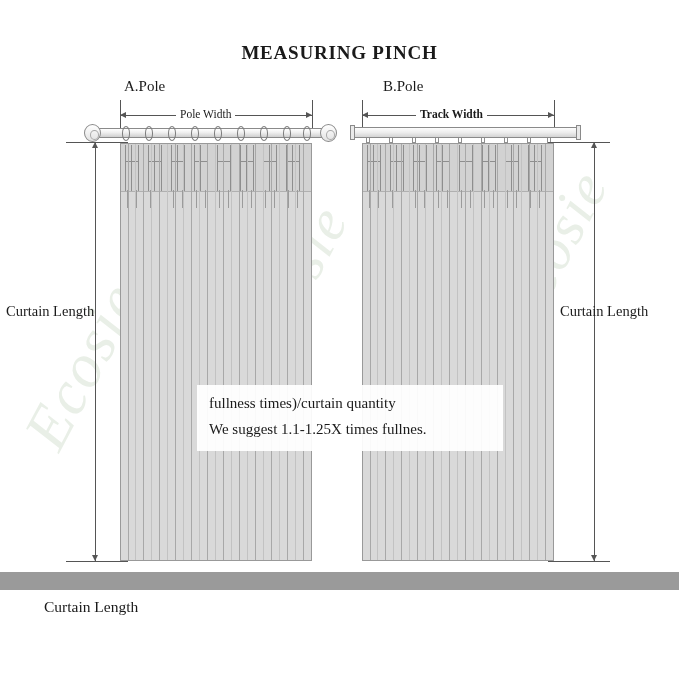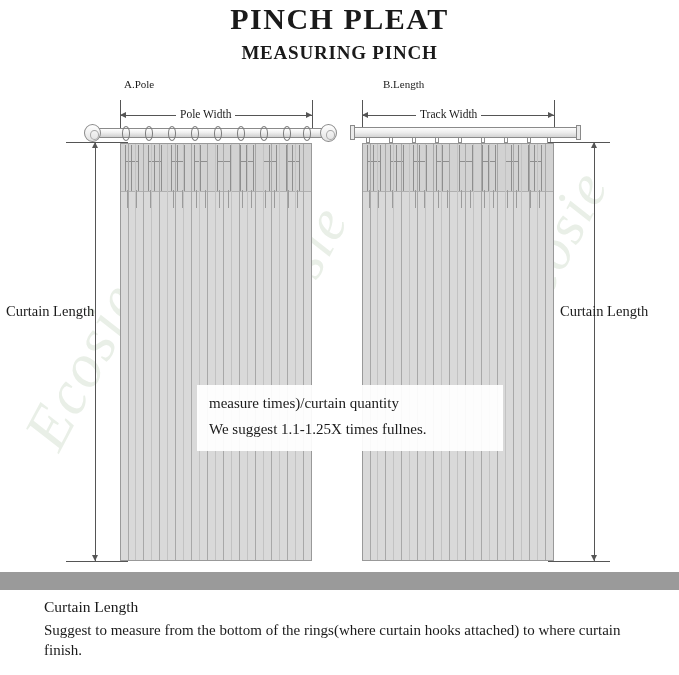--- a/index.html
+++ b/index.html
@@ -44,21 +44,21 @@
     position: absolute;
     top: 42px; left: 0; width: 679px;
     text-align: center;
     font-size: 19px;
     font-weight: bold;
     letter-spacing: .8px;
   }
 
   .panel-label {
     position: absolute;
-    font-size: 11px;
+    font-size: 15px;
     white-space: nowrap;
   }
   .lblA { left: 124px; top: 78px; }
   .lblB { left: 383px; top: 78px; }
 
   
   .dimline {
     position: absolute;
     height: 1px;
     background: #555;
@@ -254,39 +254,38 @@
 </style>
 </head>
 <body>
 
 <div id="stage">
 
   <div class="watermark wm1">Ecosie</div>
   <div class="watermark wm2">Ecosie</div>
   <div class="watermark wm3">Ecosie</div>
 
-  <div class="title">PINCH PLEAT</div>
   <div class="subtitle">MEASURING PINCH</div>
 
   <div class="panel-label lblA">A.Pole</div>
-  <div class="panel-label lblB">B.Length</div>
+  <div class="panel-label lblB">B.Pole</div>
 
   <div class="tick" style="left:120px; top:100px; height:30px;"></div>
   <div class="tick" style="left:312px; top:100px; height:30px;"></div>
   <div class="dimline" style="left:120px; top:115px; width:192px;"></div>
   <div class="arrowL" style="left:120px; top:112px;"></div>
   <div class="arrowR" style="left:306px; top:112px;"></div>
   <div class="dimtext" style="left:176px; top:108px;">Pole Width</div>
 
   <div class="tick" style="left:362px; top:100px; height:30px;"></div>
   <div class="tick" style="left:554px; top:100px; height:30px;"></div>
   <div class="dimline" style="left:362px; top:115px; width:192px;"></div>
   <div class="arrowL" style="left:362px; top:112px;"></div>
   <div class="arrowR" style="left:548px; top:112px;"></div>
-  <div class="dimtext" style="left:416px; top:108px;">Track Width</div>
+  <div class="dimtext" style="left:416px; top:108px;font-weight:bold;">Track Width</div>
 
   <div class="pole"></div>
   <div class="finial finialL"></div>
   <div class="finial finialR"></div>
   <div class="ring" style="left:122px;"></div>
   <div class="ring" style="left:145px;"></div>
   <div class="ring" style="left:168px;"></div>
   <div class="ring" style="left:191px;"></div>
   <div class="ring" style="left:214px;"></div>
   <div class="ring" style="left:237px;"></div>
@@ -487,23 +486,22 @@
   <div class="len-label lenLeft">Curtain Length</div>
 
   <div class="vtickTop" style="left:548px; top:142px; width:62px;"></div>
   <div class="vtickBot" style="left:548px; top:561px; width:62px;"></div>
   <div class="vline" style="left:594px; top:142px; height:419px;"></div>
   <div class="arrowUp" style="left:591px; top:142px;"></div>
   <div class="arrowDn" style="left:591px; top:555px;"></div>
   <div class="len-label lenRight">Curtain Length</div>
 
   <div class="formula">
-    <p>measure times)/curtain quantity</p>
+    <p>fullness times)/curtain quantity</p>
     <p>We suggest 1.1-1.25X times fullnes.</p>
   </div>
 
   <div class="note-bar"></div>
   <div class="note">
     <div class="note-title">Curtain Length</div>
-    <div class="note-body">Suggest to measure from the bottom of the rings(where curtain hooks attached) to where curtain finish.</div>
   </div>
 
 </div>
 
 </body></html>

